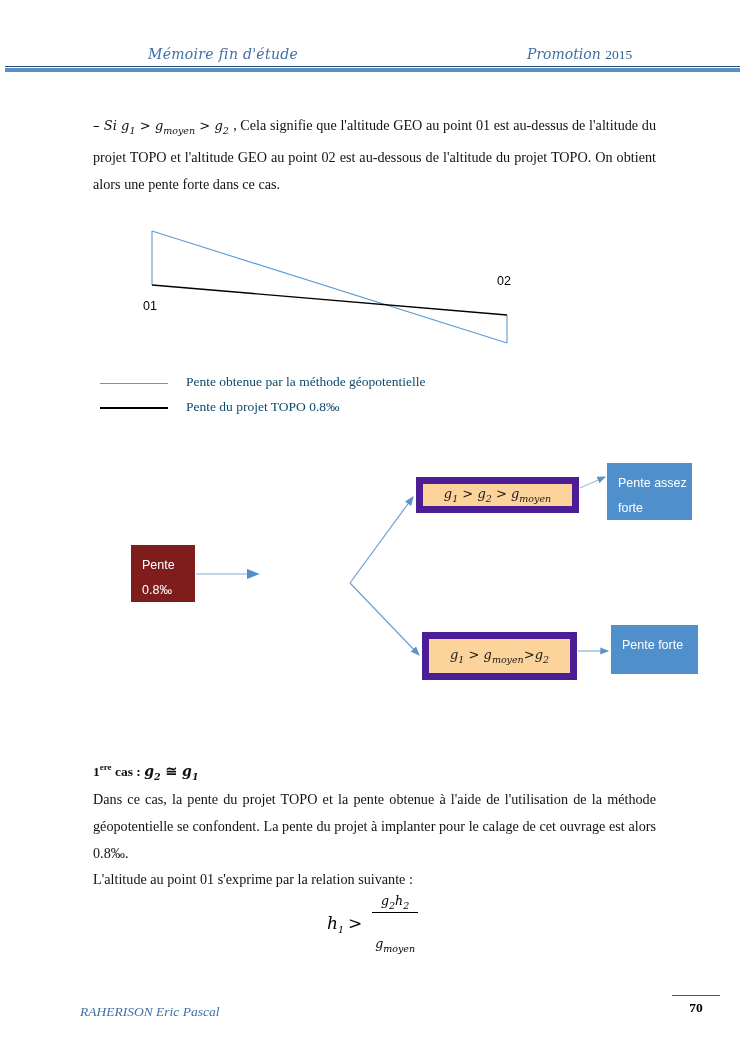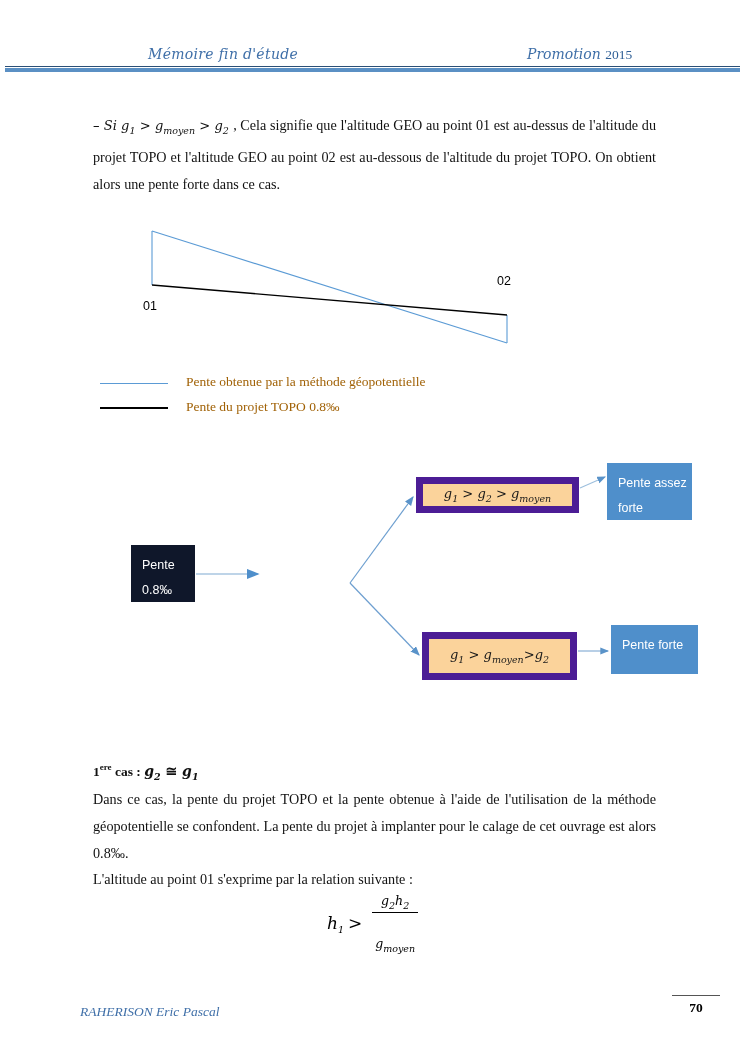--- a/index.html
+++ b/index.html
@@ -225,41 +225,41 @@
     top: 10px;
     width: 68px;
     height: 2px;
     background: #000000;
   }
   .legend-text {
     position: absolute;
     left: 86px;
     top: 2px;
     font-size: 13.5px;
-    color: #a16207;
+    color: #0c4a6e;
     white-space: nowrap;
   }
 
   
   .flowchart {
     position: absolute;
     left: 0;
     top: 440px;
     width: 745px;
     height: 260px;
   }
   .fc-box {
     position: absolute;
     box-sizing: border-box;
     font-family: "Liberation Sans", sans-serif;
     font-size: 12.5px;
     line-height: 25px;
   }
   .fc-orange {
-    background: #0f172a;
+    background: #7f1d1d;
     color: #ffffff;
     padding: 8px 0 0 11px;
   }
   .fc-blue {
     background: #4F8FCB;
     color: #ffffff;
     padding: 8px 0 0 11px;
   }
   .fc-yellow {
     background: #FBD39B;

